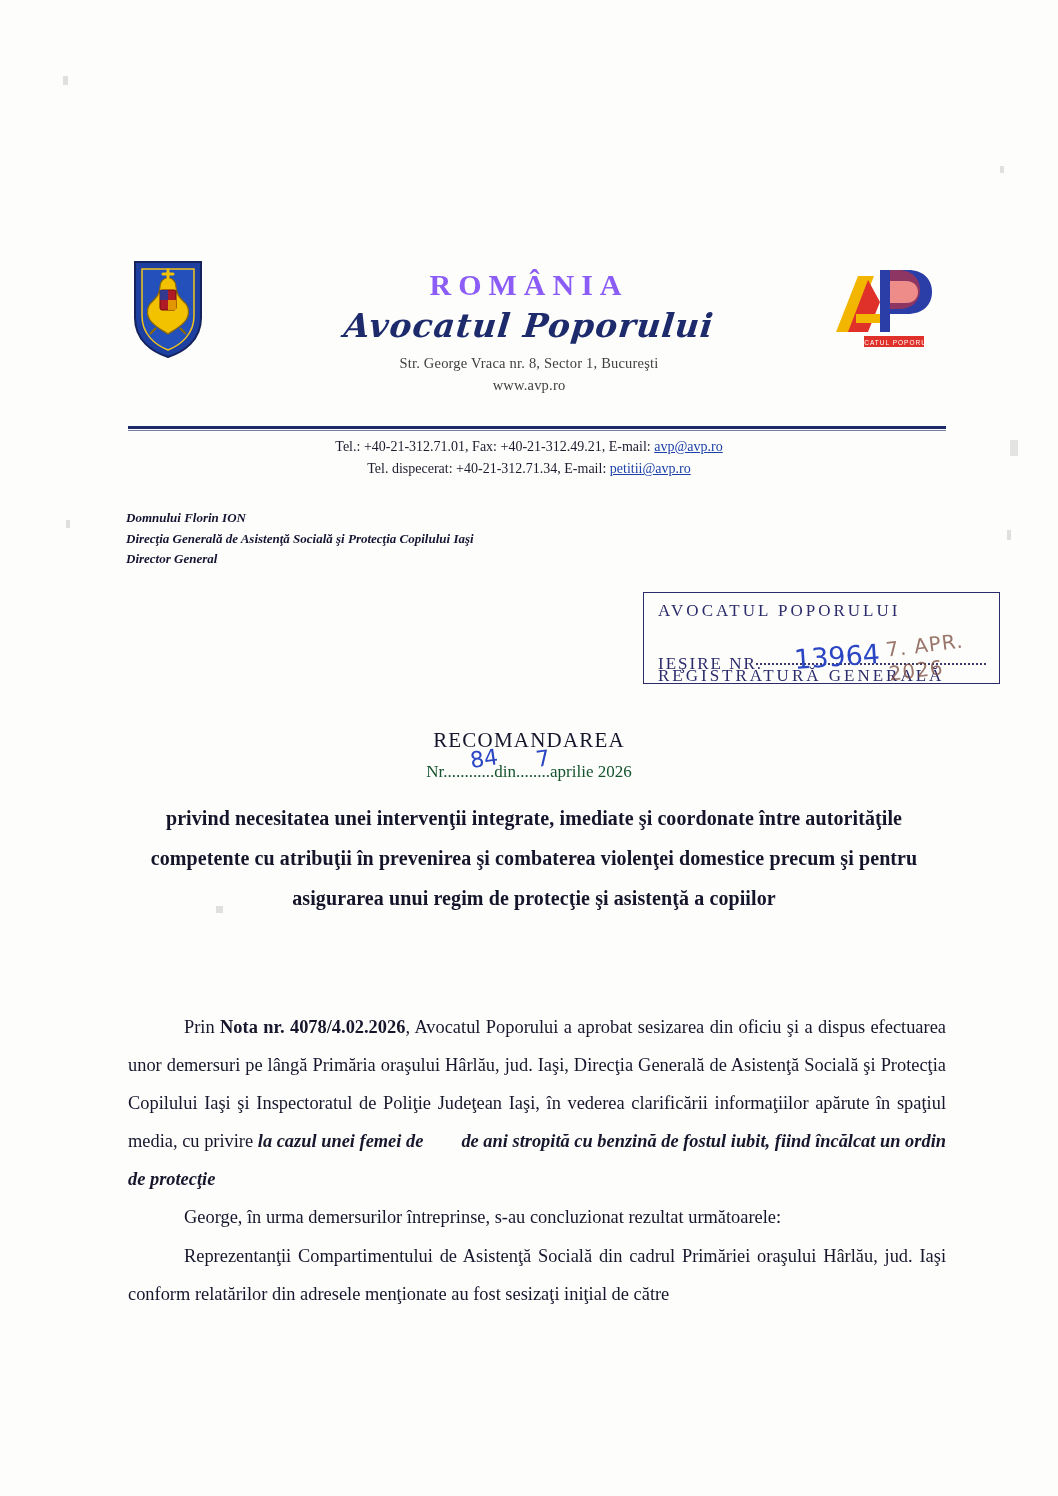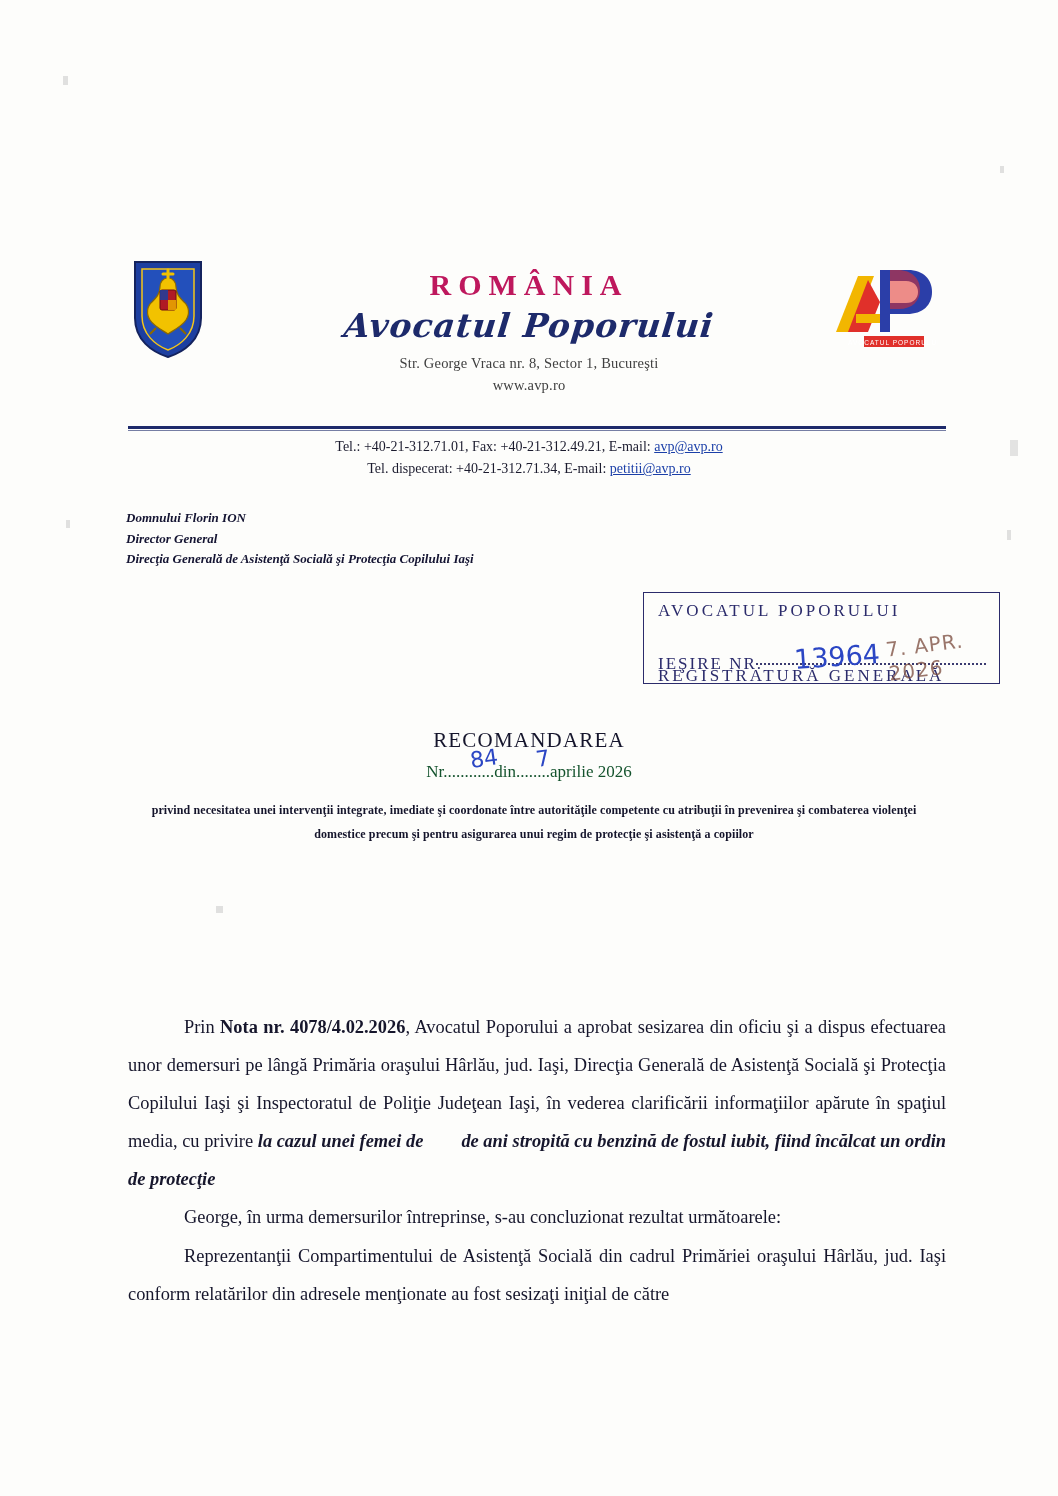--- a/index.html
+++ b/index.html
@@ -50,21 +50,21 @@
     position: absolute;
     left: 250px;
     right: 250px;
     top: 20px;
     text-align: center;
   }
   .country-name {
     font-family: "Liberation Serif", serif;
     font-size: 30px;
     letter-spacing: 7px;
-    color: #be185d;
+    color: #8b5cf6;
     font-weight: 700;
     margin: 0 0 4px 0;
   }
   .institution {
     font-family: "DejaVu Serif", serif;
     font-style: italic;
     font-size: 33px;
     color: #1d2a6b;
     font-weight: 700;
     letter-spacing: 1px;
@@ -218,21 +218,21 @@
     color: #2b46c4;
     transform: rotate(-8deg);
   }
 
   .subtitle {
     position: absolute;
     left: 140px;
     right: 130px;
     top: 798px;
     text-align: center;
-    font-size: 12px;
+    font-size: 20px;
     font-weight: 700;
     line-height: 2.0;
     color: #14142b;
     letter-spacing: .1px;
   }
 
   
   .body-text {
     position: absolute;
     left: 128px;
@@ -320,22 +320,22 @@
         <span>Tel.: +40-21-312.71.01, Fax: +40-21-312.49.21, E-mail: </span><a href="#">avp@avp.ro</a>
       </div>
       <div>
         <span>Tel. dispecerat: +40-21-312.71.34, E-mail: </span><a href="#">petitii@avp.ro</a>
       </div>
     </div>
   </div>
 
   <div class="addressee">
     <div>Domnului Florin ION</div>
+    <div>Direcţia Generală de Asistenţă Socială şi Protecţia Copilului Iaşi</div>
     <div>Director General</div>
-    <div>Direcţia Generală de Asistenţă Socială şi Protecţia Copilului Iaşi</div>
   </div>
 
   <div class="stamp">
     <div class="stamp-l1">AVOCATUL  POPORULUI</div>
     <div class="stamp-l2">REGISTRATURĂ   GENERALĂ</div>
     <div class="stamp-l3">IEŞIRE NR.</div>
     <div class="stamp-dots"></div>
     <div class="hand-nr">13964</div>
     <div class="hand-date">7. APR. 2026</div>
   </div>

